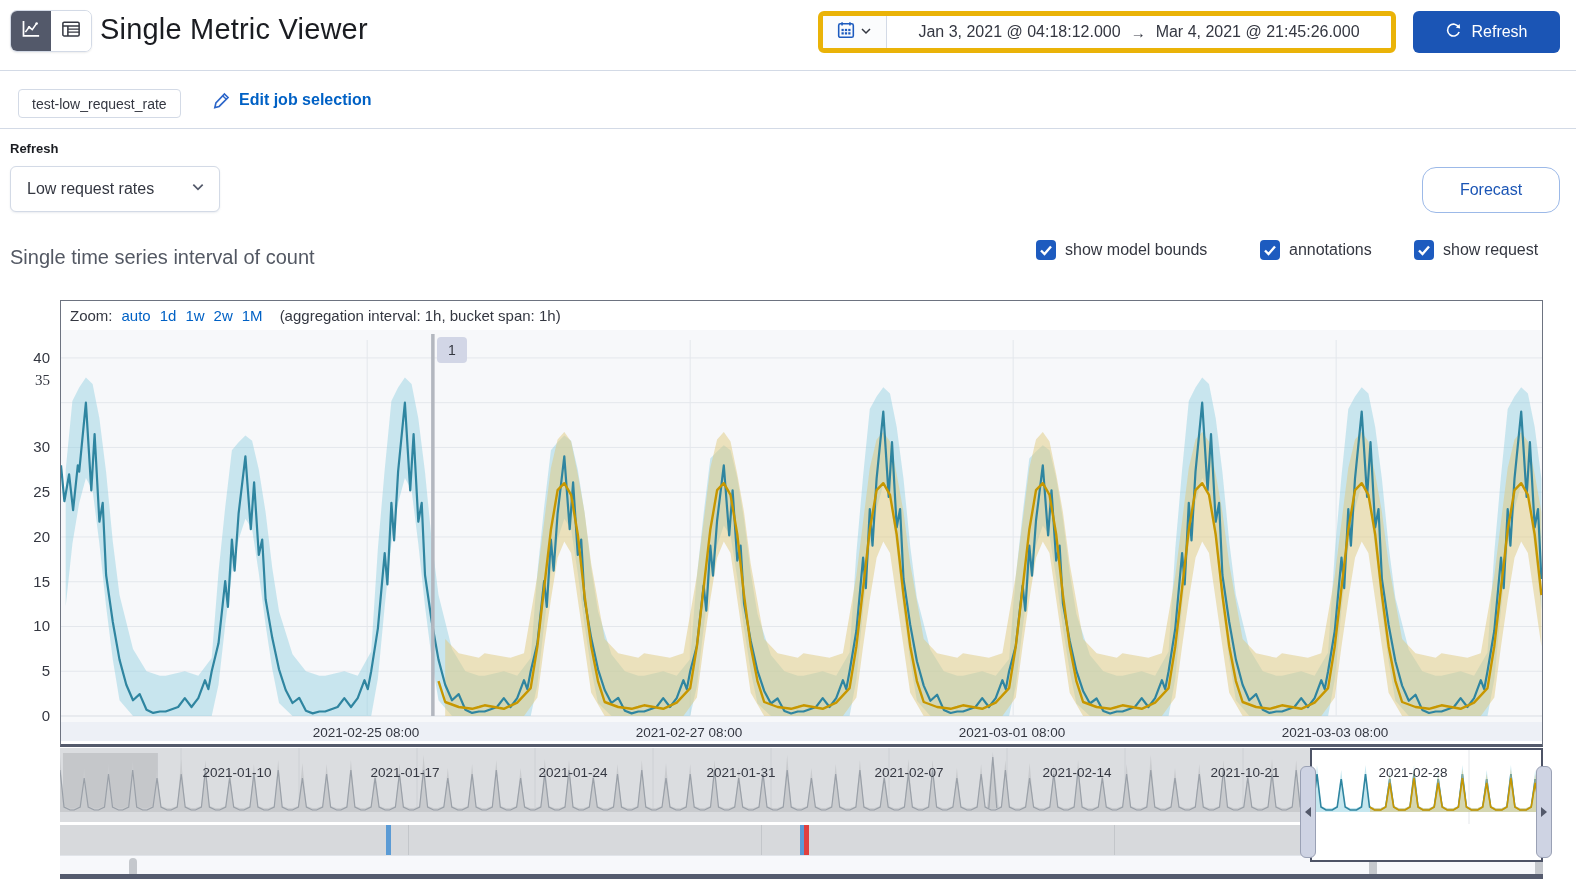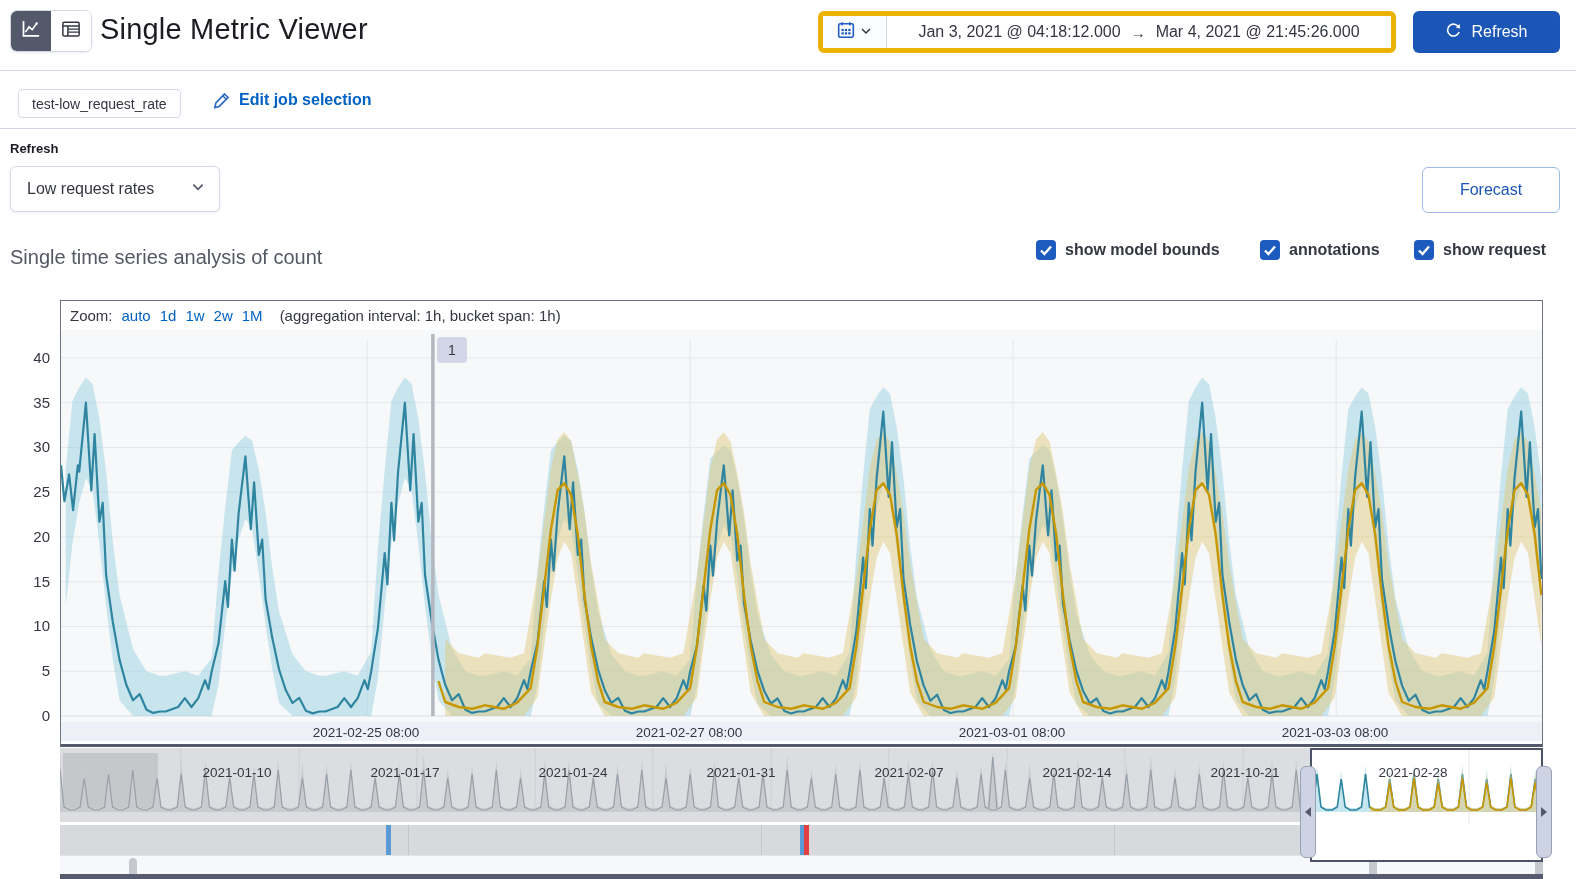--- a/index.html
+++ b/index.html
@@ -24,25 +24,25 @@
   .refresh-btn { left:1413px; top:11px; width:147px; height:42px; background:#1b55b5; color:#fff; border:none; border-radius:6px; font-size:16px; font-family:inherit; display:flex; align-items:center; justify-content:center; gap:9px; cursor:pointer; }
 
   .hr { left:0; width:1576px; height:0; border-top:1px solid #d3dae6; }
 
   .job-badge { left:18px; top:89px; height:29px; padding:0 13px; display:flex; align-items:center; background:#fff; border:1px solid #d3dae6; border-radius:4px; font-size:14px; color:#343741; }
   .edit-link { left:212px; top:91px; display:flex; gap:8px; color:#0061c5; font-size:16px; cursor:pointer;font-weight:bold; }
 
   .detector-label { left:10px; top:141px; font-size:13px; font-weight:bold; color:#1a1c21; }
   .detector-select { left:10px; top:166px; width:210px; height:46px; background:#fff; border:1px solid #d3dae6; border-radius:6px; box-shadow:0 1px 2px rgba(152,162,179,.2); display:flex; align-items:center; justify-content:space-between; padding:0 14px 0 16px; font-size:16px; color:#343741; cursor:pointer; }
 
-  .forecast-btn { left:1422px; top:167px; width:138px; height:46px; background:#fff; border:1px solid #9cb9e8; border-radius:6px; color:#1b55b5; font-size:16px; font-weight:500; font-family:inherit; cursor:pointer; }
+  .forecast-btn { left:1422px; top:167px; width:138px; height:46px; background:#fff; border:1px solid #9cb9e8; border-radius:14px; color:#1b55b5; font-size:16px; font-weight:500; font-family:inherit; cursor:pointer; }
 
   .analysis-heading { left:10px; top:246px; font-size:20px; color:#535863; }
 
-  .toggle { top:240px; display:flex; align-items:center; gap:9px; font-size:16px; color:#343741;font-weight:bold; }
+  .toggle { top:240px; display:flex; align-items:center; gap:9px; font-size:16px; color:#343741; }
   .eui-checkbox { width:20px; height:20px; border-radius:4px; background:#1d5bbf; display:flex; align-items:center; justify-content:center; cursor:pointer; flex:none; }
 
   
   .chart-card { left:60px; top:300px; width:1483px; height:447px; border:1px solid #6d7380; border-bottom:3px solid #545a6b; background:#fff; }
   .zoom-row { left:70px; top:307px; font-size:15px; color:#343741; display:flex; gap:9px; align-items:center; }
   .zoom-row .zl { color:#0061c5; cursor:pointer; }
   .zoom-row .agg { margin-left:8px; color:#343741; }
   .yaxis-label { position:absolute; width:40px; text-align:right; font-size:15px; color:#343741; }
   .xaxis-strip { left:61px; top:722px; width:1481px; height:19px; background:#edf0f6; }
   .xtick { position:absolute; top:725px; transform:translateX(-50%); font-size:13.5px; color:#343741; white-space:nowrap; }
@@ -150,21 +150,21 @@
 <div class="abs detector-select">
   <span>Low request rates</span>
   <span>
     <svg width="14" height="14" viewBox="0 0 12 12">
         <polyline points="2,4 6,8 10,4" stroke="#53596a" stroke-width="1.5" fill="none"></polyline>
       </svg>
   </span>
 </div>
 <button class="abs forecast-btn">Forecast</button>
 
-<div class="abs analysis-heading">Single time series analysis of count</div>
+<div class="abs analysis-heading">Single time series interval of count</div>
 
 <div class="abs toggle" style="left:1036px;">
   <span class="eui-checkbox">
       <svg width="18" height="18" viewBox="0 0 18 18">
         <polyline points="4,9.5 7.5,13 14,5.5" stroke="#fff" stroke-width="2.4" fill="none"></polyline>
       </svg>
     </span>
   <span>show model bounds</span>
 </div>
 <div class="abs toggle" style="left:1260px;">
@@ -190,21 +190,21 @@
   <span>Zoom:</span>
   <span class="zl">auto</span>
   <span class="zl">1d</span>
   <span class="zl">1w</span>
   <span class="zl">2w</span>
   <span class="zl">1M</span>
   <span class="agg">(aggregation interval: 1h, bucket span: 1h)</span>
 </div>
 
 <span class="yaxis-label" style="left:10px; top:349px;">40</span>
-<span class="yaxis-label" style="left:10px; top:394px;">35</span>
+<span class="yaxis-label" style="left:10px; top:372px;font-family:Liberation Serif, serif;">35</span>
 <span class="yaxis-label" style="left:10px; top:438px;">30</span>
 <span class="yaxis-label" style="left:10px; top:483px;">25</span>
 <span class="yaxis-label" style="left:10px; top:528px;">20</span>
 <span class="yaxis-label" style="left:10px; top:573px;">15</span>
 <span class="yaxis-label" style="left:10px; top:617px;">10</span>
 <span class="yaxis-label" style="left:10px; top:662px;">5</span>
 <span class="yaxis-label" style="left:10px; top:707px;">0</span>
 
 <svg id="main-plot" class="abs" style="left:61px; top:330px;" width="1481" height="392">
     <rect x="0" y="0" width="1481" height="392" fill="#f7f8fa"></rect>

